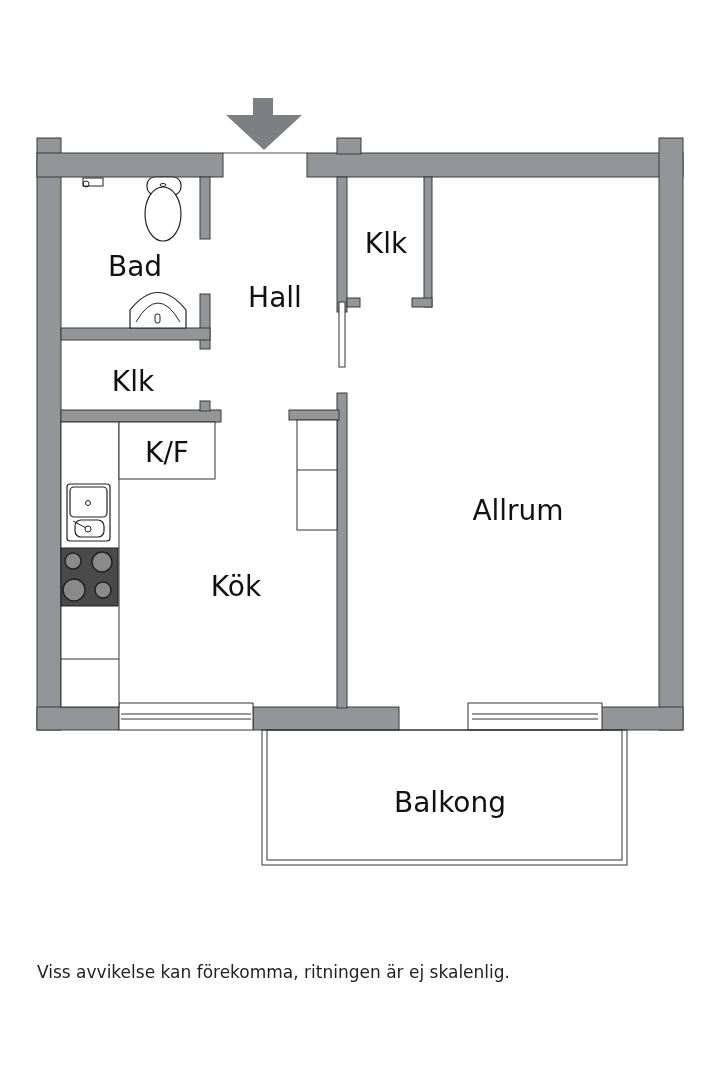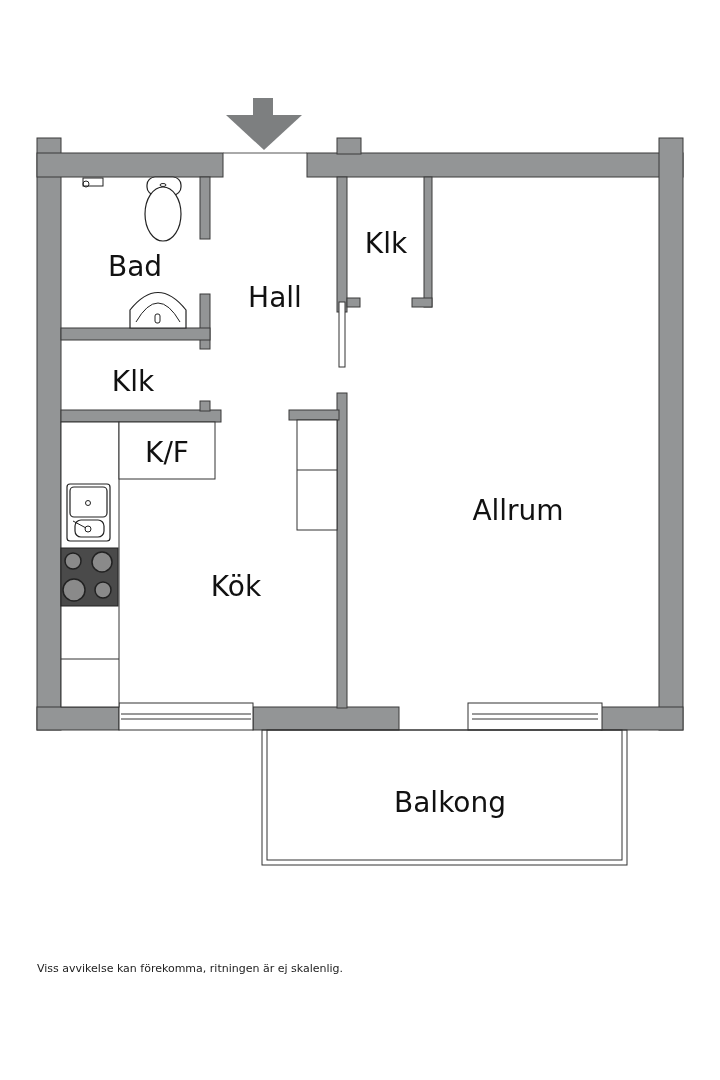--- a/index.html
+++ b/index.html
@@ -2,21 +2,21 @@
 <html><head>
 <meta charset="utf-8">
 <style>
   html, body { margin: 0; padding: 0; background: #ffffff; }
   body { width: 720px; height: 1080px; position: relative; overflow: hidden; font-family: "DejaVu Sans", sans-serif; }
   #plan { position: absolute; left: 0; top: 0; width: 720px; height: 1080px; }
   .wall { fill: #939596; stroke: #3a3a3a; stroke-width: 1; }
   .thin { fill: #ffffff; stroke: #333; stroke-width: 1; }
   .fix { fill: #ffffff; stroke: #222; stroke-width: 1.2; }
   .label { font-family: "DejaVu Sans", sans-serif; fill: #111; }
-  .note { position: absolute; left: 37px; top: 962px; font-family: "DejaVu Sans", sans-serif; font-size: 11px; color: #222; }
+  .note { position: absolute; left: 37px; top: 962px; font-family: "DejaVu Sans", sans-serif; font-size: 17px; color: #222; }
 </style>
 </head>
 <body>
 
 <svg id="plan" viewBox="0 0 720 1080" xmlns="http://www.w3.org/2000/svg">
 
   <g>
     <rect x="253" y="98" width="20" height="18" fill="#7d7f80"></rect>
     <polygon points="226,115 302,115 264,150" fill="#7d7f80"></polygon>
   </g>

